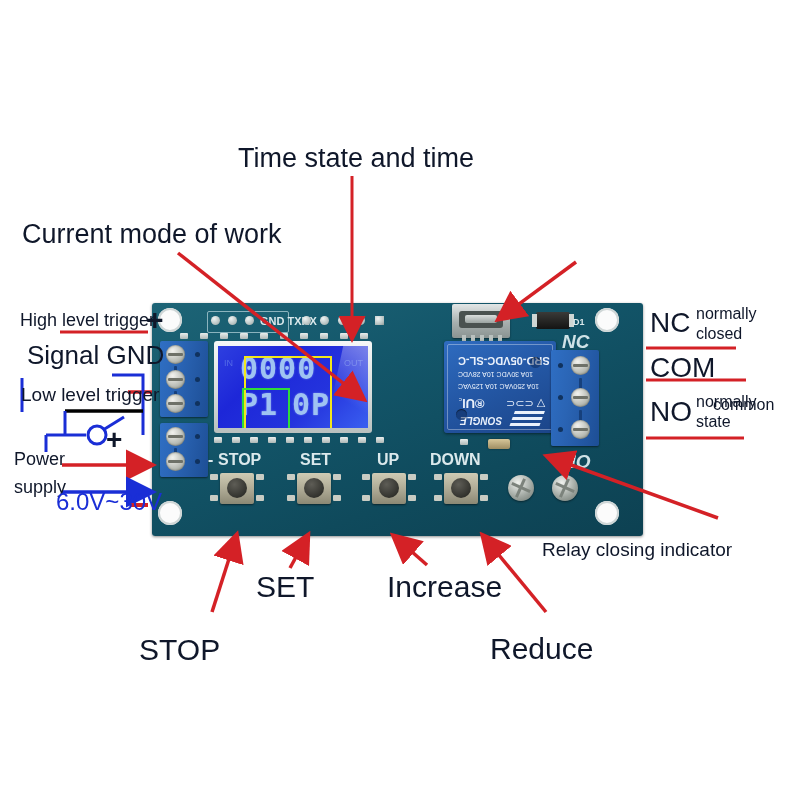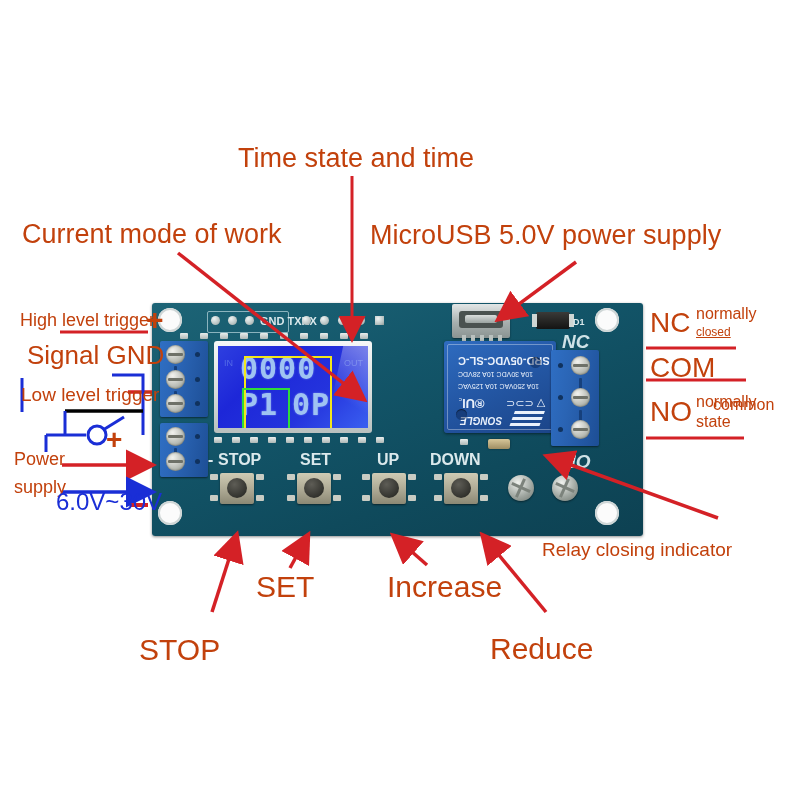--- a/index.html
+++ b/index.html
@@ -1,20 +1,20 @@
 <!DOCTYPE html>
 <html><head>
 <meta charset="utf-8">
 <style>
   html,body{margin:0;padding:0;background:#ffffff;}
   body{width:800px;height:800px;overflow:hidden;
        font-family:"Liberation Sans",sans-serif;}
   #stage{position:relative;width:800px;height:800px;background:#fff;}
 
-  .anno{position:absolute;color:#c2410c;white-space:nowrap;font-weight:400;}
+  .anno{position:absolute;color:#0f172a;white-space:nowrap;font-weight:400;}
   .anno-blue{position:absolute;color:#1a2ed6;white-space:nowrap;}
 
   
   #pcb{position:absolute;left:152px;top:303px;width:491px;height:233px;
        background:linear-gradient(160deg,#1d6476 0%,#13566a 35%,#0f4a5c 70%,#0d4152 100%);
        border-radius:3px;box-shadow:0 1px 3px rgba(0,0,0,.45);overflow:hidden;}
   .mhole{position:absolute;width:24px;height:24px;border-radius:50%;
          background:#fbfbfb;box-shadow:inset 0 0 0 2px #cfd6d6;}
 
   
@@ -309,34 +309,33 @@
 
     <path d="M212,612 L236,537" stroke="#d42126" stroke-width="3.5" fill="none" marker-end="url(#ar)"></path>
     <path d="M290,568 L307,537" stroke="#d42126" stroke-width="3.5" fill="none" marker-end="url(#ar)"></path>
     <path d="M427,565 L395,537" stroke="#d42126" stroke-width="3.5" fill="none" marker-end="url(#ar)"></path>
     <path name="reduce" d="M546,612 L484,537" stroke="#d42126" stroke-width="3.5" fill="none" marker-end="url(#ar)"></path>
     <path d="M718,518 L549,457" stroke="#d42126" stroke-width="3.5" fill="none" marker-end="url(#ar)"></path>
   </svg>
 
   <div class="anno" style="left:238px;top:143px;font-size:27px;">Time state and time</div>
   <div class="anno" style="left:22px;top:219px;font-size:27px;">Current mode of work</div>
-  <div class="anno" style="left:370px;top:220px;font-size:27px;">MicroUSB 5.0V power supply</div>
 
   <div class="anno" style="left:20px;top:310px;font-size:18px;">High level trigger</div>
   <div class="anno" style="left:146px;top:303px;font-size:30px;font-weight:700;">+</div>
   <div class="anno" style="left:27px;top:340px;font-size:26px;">Signal GND</div>
   <div class="anno" style="left:21px;top:384px;font-size:19px;">Low level trigger</div>
   <div class="anno" style="left:14px;top:449px;font-size:18px;">Power</div>
   <div class="anno" style="left:14px;top:477px;font-size:18px;">supply</div>
   <div class="anno-blue" style="left:56px;top:460px;font-size:24px;margin-top:28px;">6.0V~30V</div>
   <div class="anno" style="left:106px;top:424px;font-size:28px;font-weight:700;">+</div>
 
   <div class="anno" style="left:650px;top:307px;font-size:28px;">NC</div>
   <div class="anno" style="left:696px;top:305px;font-size:16px;">normally</div>
-  <div class="anno" style="left:696px;top:325px;font-size:12px;text-decoration:underline;">closed</div>
+  <div class="anno" style="left:696px;top:325px;font-size:16px;">closed</div>
 
   <div class="anno" style="left:650px;top:352px;font-size:28px;">COM</div>
   <div class="anno" style="left:713px;top:359px;font-size:16px;margin-top:37px;">common</div>
 
   <div class="anno" style="left:650px;top:396px;font-size:28px;">NO</div>
   <div class="anno" style="left:696px;top:393px;font-size:16px;">normally</div>
   <div class="anno" style="left:696px;top:413px;font-size:16px;">state</div>
 
   <div class="anno" style="left:139px;top:633px;font-size:30px;">STOP</div>
   <div class="anno" style="left:256px;top:570px;font-size:30px;">SET</div>

